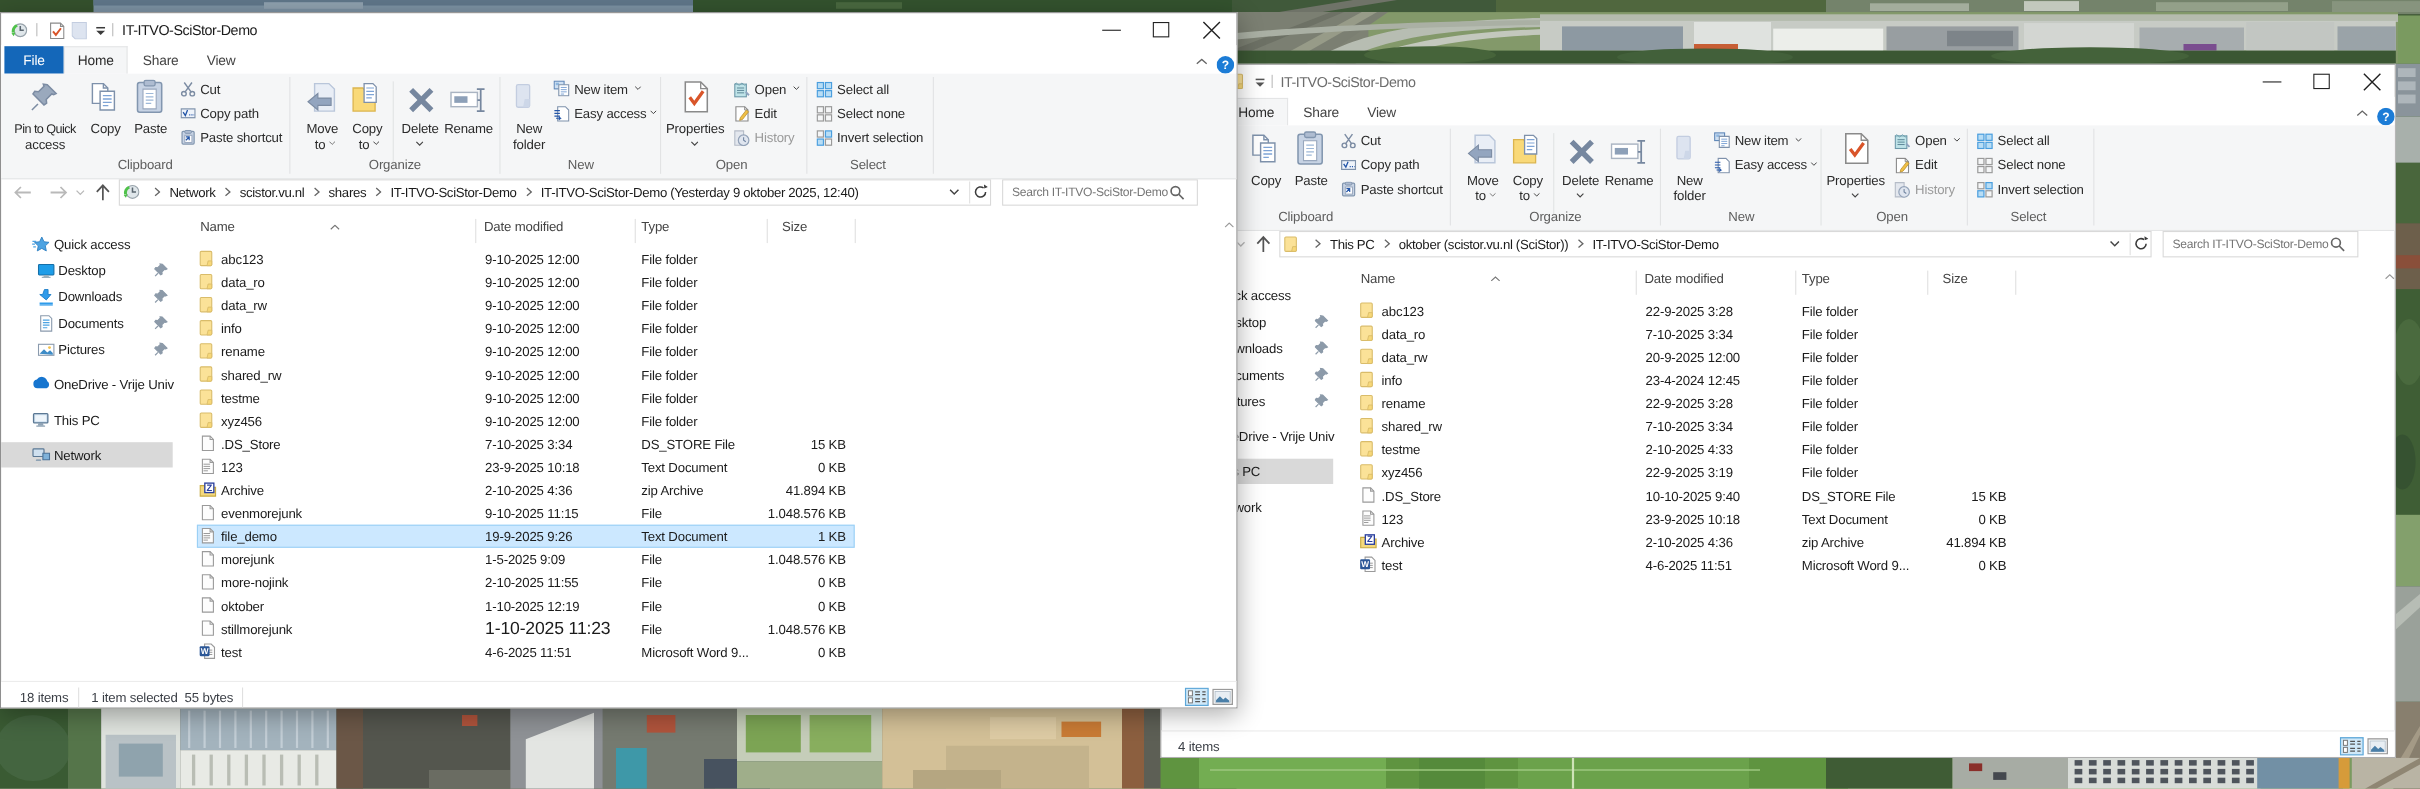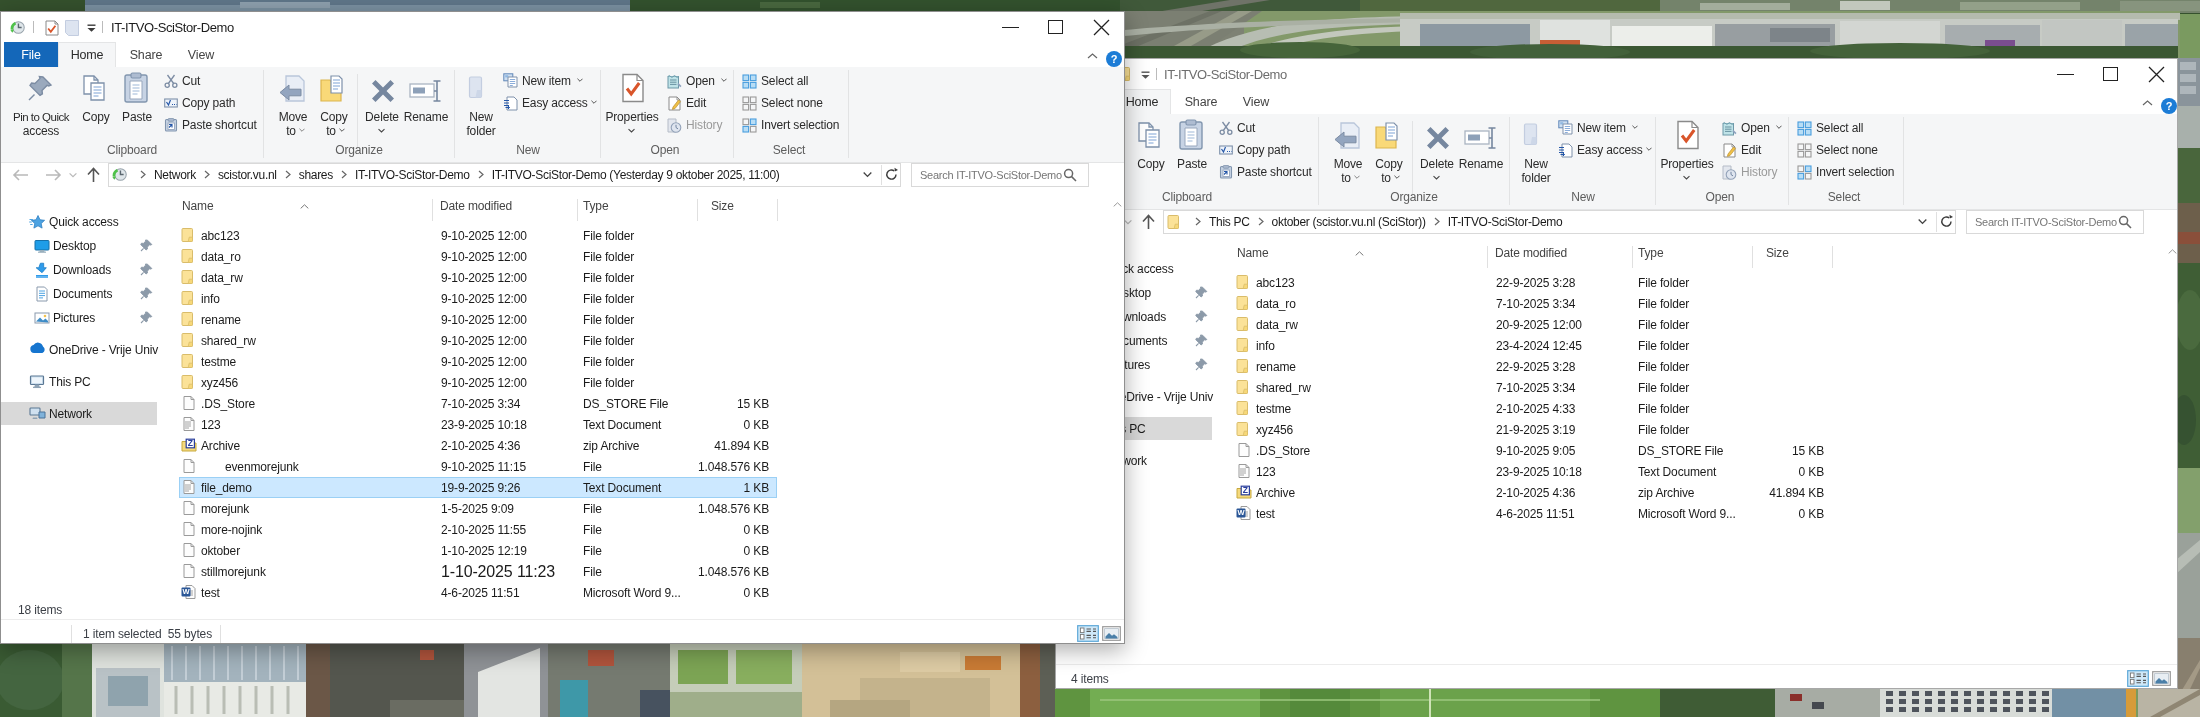--- a/index.html
+++ b/index.html
@@ -658,30 +658,30 @@
     <div style="position:absolute;top:341.5px;height:16px;line-height:16px;font-size:12px;color:#1b1b1b;letter-spacing:-0.15px;white-space:nowrap;font-weight:400;left:200px;">testme</div>
     <div style="position:absolute;top:341.5px;height:16px;line-height:16px;font-size:12px;color:#1b1b1b;letter-spacing:-0.15px;white-space:nowrap;font-weight:400;left:440px;">2-10-2025 4:33</div>
     <div style="position:absolute;top:341.5px;height:16px;line-height:16px;font-size:12px;color:#1b1b1b;letter-spacing:-0.15px;white-space:nowrap;font-weight:400;left:582px;">File folder</div>
     <div style="position:absolute;left:180px;top:362px">
       <svg width="16" height="16" viewBox="0 0 16 16">
         <path d="M2 1.5 h8.5 a1 1 0 0 1 1 1 V13.5 a1 1 0 0 1 -1 1 H2 a1 1 0 0 1 -1-1 V2.5 a1 1 0 0 1 1-1 Z" fill="#fbe298" stroke="#d9bc6a" stroke-width="1"></path>
         <path d="M8.2 10.2 h3.3 v3.3 a1 1 0 0 1 -1 1 h-3.3 z" fill="#f7d878" stroke="#d9bc6a" stroke-width="0.8"></path>
       </svg>
     </div>
     <div style="position:absolute;top:362.5px;height:16px;line-height:16px;font-size:12px;color:#1b1b1b;letter-spacing:-0.15px;white-space:nowrap;font-weight:400;left:200px;">xyz456</div>
-    <div style="position:absolute;top:362.5px;height:16px;line-height:16px;font-size:12px;color:#1b1b1b;letter-spacing:-0.15px;white-space:nowrap;font-weight:400;left:440px;">21-9-2025 3:19</div>
+    <div style="position:absolute;top:362.5px;height:16px;line-height:16px;font-size:12px;color:#1b1b1b;letter-spacing:-0.15px;white-space:nowrap;font-weight:400;left:440px;">22-9-2025 3:19</div>
     <div style="position:absolute;top:362.5px;height:16px;line-height:16px;font-size:12px;color:#1b1b1b;letter-spacing:-0.15px;white-space:nowrap;font-weight:400;left:582px;">File folder</div>
     <div style="position:absolute;left:180px;top:383px">
       <svg width="16" height="16" viewBox="0 0 16 16">
         <path d="M3 1.5 h7 l3 3 V14.5 H3 Z" fill="#fdfdfd" stroke="#9a9a9a" stroke-width="1"></path>
         <path d="M10 1.5 v3 h3" fill="none" stroke="#9a9a9a" stroke-width="1"></path>
       </svg>
     </div>
     <div style="position:absolute;top:383.5px;height:16px;line-height:16px;font-size:12px;color:#1b1b1b;letter-spacing:-0.15px;white-space:nowrap;font-weight:400;left:200px;">.DS_Store</div>
-    <div style="position:absolute;top:383.5px;height:16px;line-height:16px;font-size:12px;color:#1b1b1b;letter-spacing:-0.15px;white-space:nowrap;font-weight:400;left:440px;">9-10-2025 9:05</div>
+    <div style="position:absolute;top:383.5px;height:16px;line-height:16px;font-size:12px;color:#1b1b1b;letter-spacing:-0.15px;white-space:nowrap;font-weight:400;left:440px;">10-10-2025 9:40</div>
     <div style="position:absolute;top:383.5px;height:16px;line-height:16px;font-size:12px;color:#1b1b1b;letter-spacing:-0.15px;white-space:nowrap;font-weight:400;left:582px;">DS_STORE File</div>
     <div style="position:absolute;left:600px;top:383.5px;width:168px;height:16px;line-height:16px;font-size:12px;color:#1b1b1b;letter-spacing:-0.15px;text-align:right;white-space:nowrap">15 KB</div>
     <div style="position:absolute;left:180px;top:404px">
       <svg width="16" height="16" viewBox="0 0 16 16">
         <path d="M3 1.5 h7 l3 3 V14.5 H3 Z" fill="#fdfdfd" stroke="#9a9a9a" stroke-width="1"></path>
         <path d="M10 1.5 v3 h3" fill="none" stroke="#9a9a9a" stroke-width="1"></path>
         <path d="M4 6h6M4 8h6M4 10h6M4 12h4" stroke="#9a9a9a" stroke-width="0.9"></path>
       </svg>
     </div>
     <div style="position:absolute;top:404.5px;height:16px;line-height:16px;font-size:12px;color:#1b1b1b;letter-spacing:-0.15px;white-space:nowrap;font-weight:400;left:200px;">123</div>
@@ -1043,21 +1043,21 @@
     <div style="position:absolute;left:131px;top:155px;height:16px;line-height:16px;font-size:12px;color:#1b1b1b;letter-spacing:-0.3px;white-space:nowrap"><span style="display:inline-block;margin:0 8px 0 8px"><svg width="6" height="9" viewBox="0 0 6 9">
           <path d="M1 1 L5 4.5 1 8" fill="none" stroke="#666" stroke-width="1.2"></path>
         </svg></span><span>Network</span><span style="display:inline-block;margin:0 8px 0 8px"><svg width="6" height="9" viewBox="0 0 6 9">
           <path d="M1 1 L5 4.5 1 8" fill="none" stroke="#666" stroke-width="1.2"></path>
         </svg></span><span>scistor.vu.nl</span><span style="display:inline-block;margin:0 8px 0 8px"><svg width="6" height="9" viewBox="0 0 6 9">
           <path d="M1 1 L5 4.5 1 8" fill="none" stroke="#666" stroke-width="1.2"></path>
         </svg></span><span>shares</span><span style="display:inline-block;margin:0 8px 0 8px"><svg width="6" height="9" viewBox="0 0 6 9">
           <path d="M1 1 L5 4.5 1 8" fill="none" stroke="#666" stroke-width="1.2"></path>
         </svg></span><span>IT-ITVO-SciStor-Demo</span><span style="display:inline-block;margin:0 8px 0 8px"><svg width="6" height="9" viewBox="0 0 6 9">
           <path d="M1 1 L5 4.5 1 8" fill="none" stroke="#666" stroke-width="1.2"></path>
-        </svg></span><span>IT-ITVO-SciStor-Demo (Yesterday 9 oktober 2025, 11:00)</span></div>
+        </svg></span><span>IT-ITVO-SciStor-Demo (Yesterday 9 oktober 2025, 12:40)</span></div>
     <div style="position:absolute;left:862px;top:159px">
       <svg width="9" height="7" viewBox="0 0 8 5">
         <path d="M0.6 0.8 L4 4.2 7.4 0.8" fill="none" stroke="#444" stroke-width="1.2"></path>
       </svg>
     </div>
     <div style="position:absolute;left:880px;top:153px;width:1px;height:20px;background:#e0e0e0"></div>
     <div style="position:absolute;left:884px;top:155px">
       <svg width="13" height="15" viewBox="0 0 13 15">
         <path d="M11 7.5 a4.6 4.6 0 1 1 -1.8 -3.6" fill="none" stroke="#3b3b3b" stroke-width="1.4"></path>
         <path d="M9.5 0.8 l0.3 3.6 3.3 -1.4 Z" fill="#3b3b3b"></path>
@@ -1280,21 +1280,21 @@
     <div style="position:absolute;top:425.5px;height:16px;line-height:16px;font-size:12px;color:#1b1b1b;letter-spacing:-0.15px;white-space:nowrap;font-weight:400;left:200px;">Archive</div>
     <div style="position:absolute;top:425.5px;height:16px;line-height:16px;font-size:12px;color:#1b1b1b;letter-spacing:-0.15px;white-space:nowrap;font-weight:400;left:440px;">2-10-2025 4:36</div>
     <div style="position:absolute;top:425.5px;height:16px;line-height:16px;font-size:12px;color:#1b1b1b;letter-spacing:-0.15px;white-space:nowrap;font-weight:400;left:582px;">zip Archive</div>
     <div style="position:absolute;left:600px;top:425.5px;width:168px;height:16px;line-height:16px;font-size:12px;color:#1b1b1b;letter-spacing:-0.15px;text-align:right;white-space:nowrap">41.894 KB</div>
     <div style="position:absolute;left:180px;top:446px">
       <svg width="16" height="16" viewBox="0 0 16 16">
         <path d="M3 1.5 h7 l3 3 V14.5 H3 Z" fill="#fdfdfd" stroke="#9a9a9a" stroke-width="1"></path>
         <path d="M10 1.5 v3 h3" fill="none" stroke="#9a9a9a" stroke-width="1"></path>
       </svg>
     </div>
-    <div style="position:absolute;top:446.5px;height:16px;line-height:16px;font-size:12px;color:#1b1b1b;letter-spacing:-0.15px;white-space:nowrap;font-weight:400;left:200px;margin-left:24px;">evenmorejunk</div>
+    <div style="position:absolute;top:446.5px;height:16px;line-height:16px;font-size:12px;color:#1b1b1b;letter-spacing:-0.15px;white-space:nowrap;font-weight:400;left:200px;">evenmorejunk</div>
     <div style="position:absolute;top:446.5px;height:16px;line-height:16px;font-size:12px;color:#1b1b1b;letter-spacing:-0.15px;white-space:nowrap;font-weight:400;left:440px;">9-10-2025 11:15</div>
     <div style="position:absolute;top:446.5px;height:16px;line-height:16px;font-size:12px;color:#1b1b1b;letter-spacing:-0.15px;white-space:nowrap;font-weight:400;left:582px;">File</div>
     <div style="position:absolute;left:600px;top:446.5px;width:168px;height:16px;line-height:16px;font-size:12px;color:#1b1b1b;letter-spacing:-0.15px;text-align:right;white-space:nowrap">1.048.576 KB</div>
     <div style="position:absolute;left:178px;top:465px;width:598px;height:21px;background:#cce8ff;border:1px solid #9bd0f5;box-sizing:border-box"></div>
     <div style="position:absolute;left:180px;top:467px">
       <svg width="16" height="16" viewBox="0 0 16 16">
         <path d="M3 1.5 h7 l3 3 V14.5 H3 Z" fill="#fdfdfd" stroke="#9a9a9a" stroke-width="1"></path>
         <path d="M10 1.5 v3 h3" fill="none" stroke="#9a9a9a" stroke-width="1"></path>
         <path d="M4 6h6M4 8h6M4 10h6M4 12h4" stroke="#9a9a9a" stroke-width="0.9"></path>
       </svg>
@@ -1354,21 +1354,21 @@
     <div style="position:absolute;top:572.5px;height:16px;line-height:16px;font-size:12px;color:#1b1b1b;letter-spacing:-0.15px;white-space:nowrap;font-weight:400;left:200px;">test</div>
     <div style="position:absolute;top:572.5px;height:16px;line-height:16px;font-size:12px;color:#1b1b1b;letter-spacing:-0.15px;white-space:nowrap;font-weight:400;left:440px;">4-6-2025 11:51</div>
     <div style="position:absolute;top:572.5px;height:16px;line-height:16px;font-size:12px;color:#1b1b1b;letter-spacing:-0.15px;white-space:nowrap;font-weight:400;left:582px;">Microsoft Word 9...</div>
     <div style="position:absolute;left:600px;top:572.5px;width:168px;height:16px;line-height:16px;font-size:12px;color:#1b1b1b;letter-spacing:-0.15px;text-align:right;white-space:nowrap">0 KB</div>
     <div style="position:absolute;left:1112px;top:190px">
       <svg width="9" height="5" viewBox="0 0 9 5">
         <path d="M0.7 4.4 L4.5 0.8 8.3 4.4" fill="none" stroke="#999" stroke-width="1"></path>
       </svg>
     </div>
     <div style="position:absolute;left:0;bottom:0;width:100%;height:23px;border-top:1px solid #ececec;background:#fff"></div>
-    <div style="position:absolute;top:590px;height:16px;line-height:16px;font-size:12px;color:#3b3f46;letter-spacing:-0.15px;white-space:nowrap;font-weight:400;left:17px;">18 items</div>
+    <div style="position:absolute;top:614px;height:16px;line-height:16px;font-size:12px;color:#3b3f46;letter-spacing:-0.15px;white-space:nowrap;font-weight:400;left:17px;">18 items</div>
     <div style="position:absolute;left:70px;top:613px;width:1px;height:18px;background:#e0e0e0"></div>
     <div style="position:absolute;top:614px;height:16px;line-height:16px;font-size:12px;color:#3b3f46;letter-spacing:-0.15px;white-space:nowrap;font-weight:400;left:82px;">1 item selected&nbsp;&nbsp;55 bytes</div>
     <div style="position:absolute;left:219px;top:613px;width:1px;height:18px;background:#e0e0e0"></div>
     <div style="position:absolute;left:1076px;top:613px">
       <svg width="22" height="17" viewBox="0 0 22 17">
         <rect x="0.7" y="0.7" width="20.6" height="15.6" fill="#cfe8f8" stroke="#5da7d8" stroke-width="1.2"></rect>
         <rect x="3.4" y="3" width="3.6" height="4.6" fill="#fff" stroke="#777" stroke-width="0.9"></rect>
         <rect x="3.4" y="9.4" width="3.6" height="4.6" fill="#fff" stroke="#777" stroke-width="0.9"></rect>
         <path d="M9.5 4h4.4 M9.5 6.4h4.4 M16 4h3 M16 6.4h3 M9.5 10.4h4.4 M9.5 12.8h4.4 M16 10.4h3 M16 12.8h3" stroke="#555" stroke-width="1.1"></path>
       </svg>

